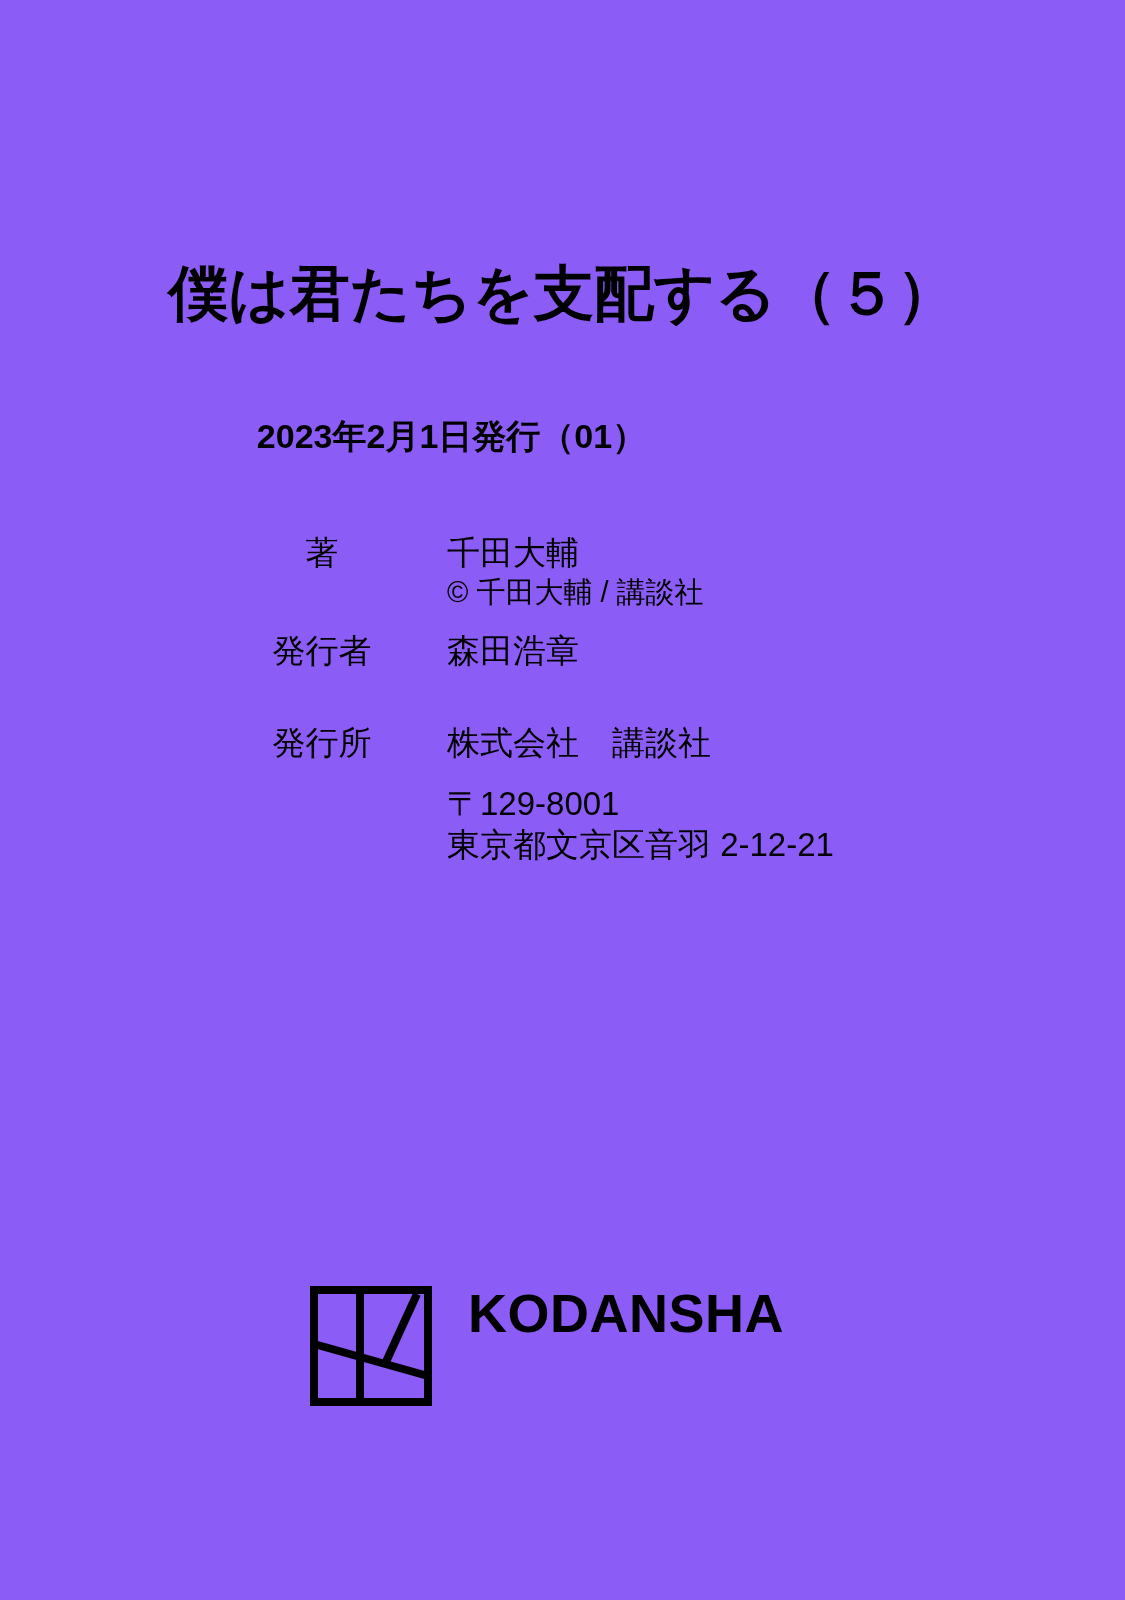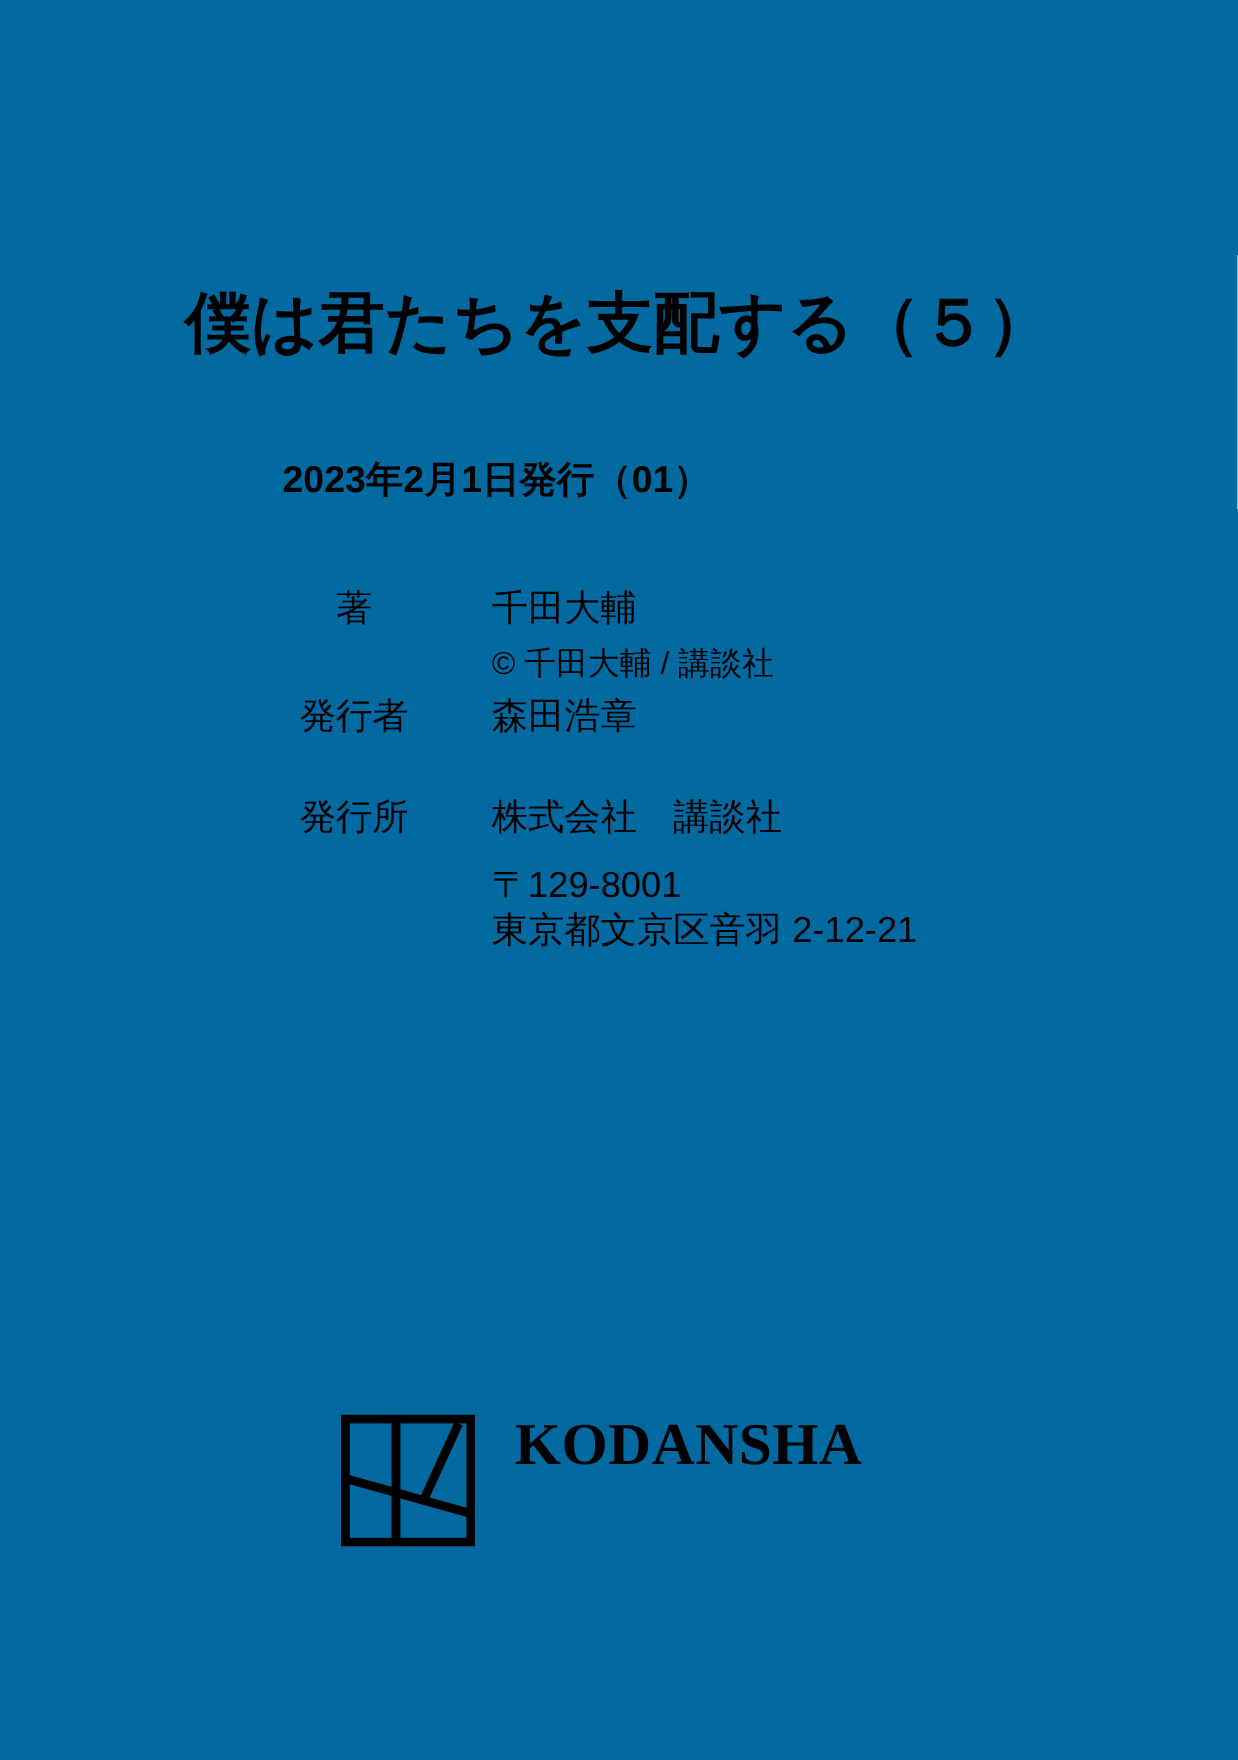--- a/index.html
+++ b/index.html
@@ -4,21 +4,21 @@
 <style>
   html, body {
     margin: 0;
     padding: 0;
     background: #ffffff;
   }
   .page {
     position: relative;
     width: 1125px;
     height: 1600px;
-    background: #0369a1;
+    background: #8b5cf6;
     color: #000000;
     font-family: "Liberation Sans", "DejaVu Sans", sans-serif;
     overflow: hidden;
   }
   .abs { position: absolute; white-space: pre; text-align: center; }
 
   .title {
     left: 0;
     top: 261px;
     width: 1125px;
@@ -47,41 +47,40 @@
     font-weight: 500;
     line-height: 36px;
   }
   .c-value {
     left: 447px;
     font-size: 33px;
     font-weight: 500;
     line-height: 36px;
   }
   .row-author   { top: 535px; }
-  .copyright    { left: 447px; top: 588px; font-size: 29px; font-weight: 500; line-height: 33px; }
+  .copyright    { left: 447px; top: 576px; font-size: 29px; font-weight: 500; line-height: 33px; }
   .row-publisher{ top: 633px; }
   .row-house    { top: 725px; }
   .postal       { top: 786px; }
   .address      { top: 827px; }
 
   .logo-mark {
     left: 310px;
     top: 1250px;
     width: 122px;
     height: 120px;
   }
   .logo-mark svg { display: block; width: 122px; height: 120px; }
   .logo-wordmark {
     left: 468px;
     top: 1286px;
     font-size: 54px;
     font-weight: 700;
     line-height: 54px;
     letter-spacing: 0.5px;
-    font-family: Liberation Serif, serif;
   }
 </style>
 </head>
 <body>
 
 <div class="page">
 
   <h1 class="abs title">僕は君たちを支配する（５）</h1>
 
   <div class="abs issue-line">2023年2月1日発行（01）</div>

